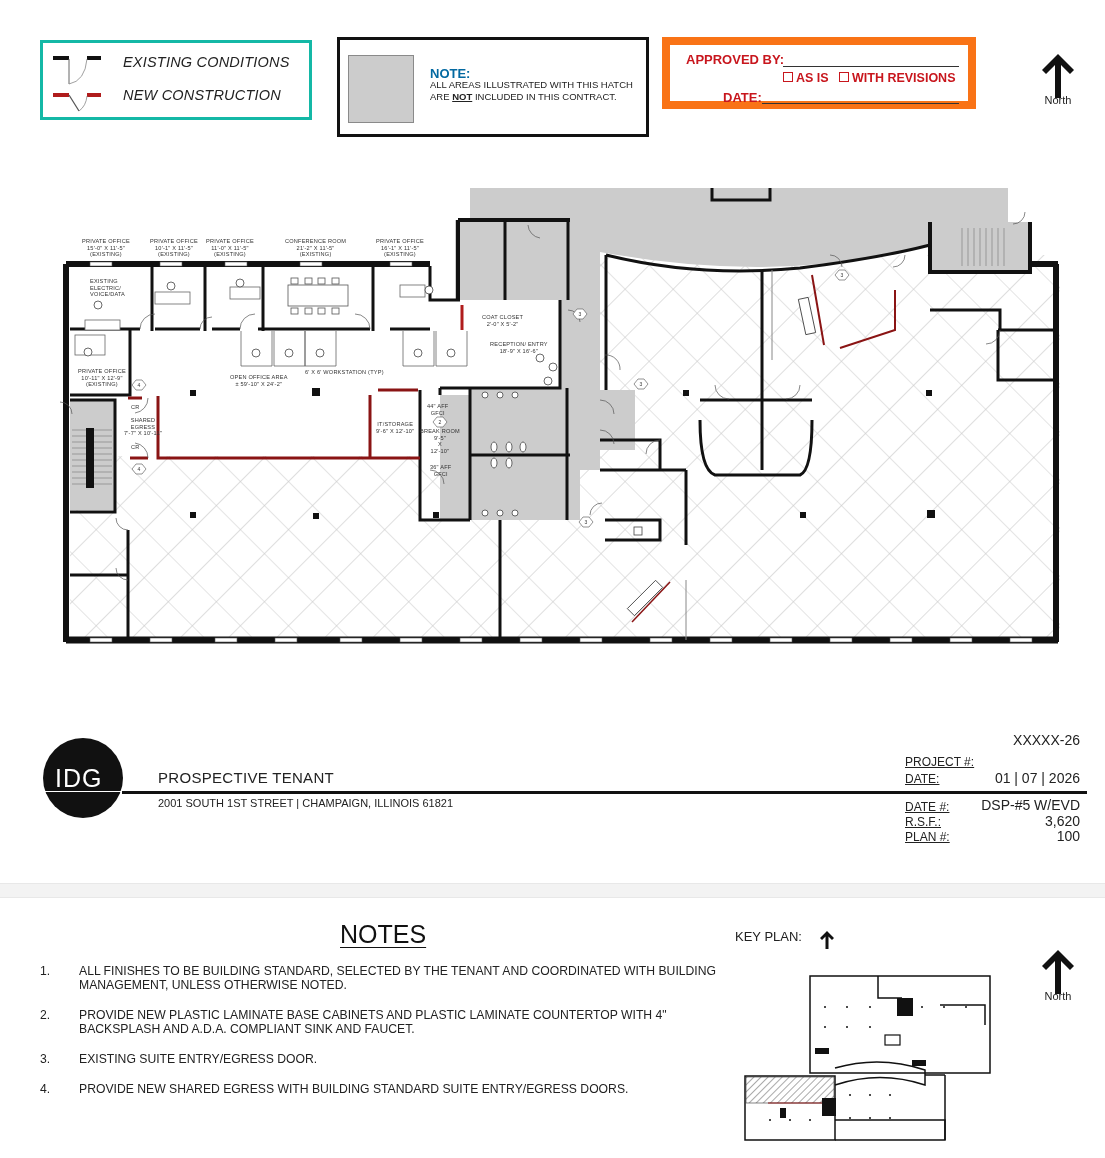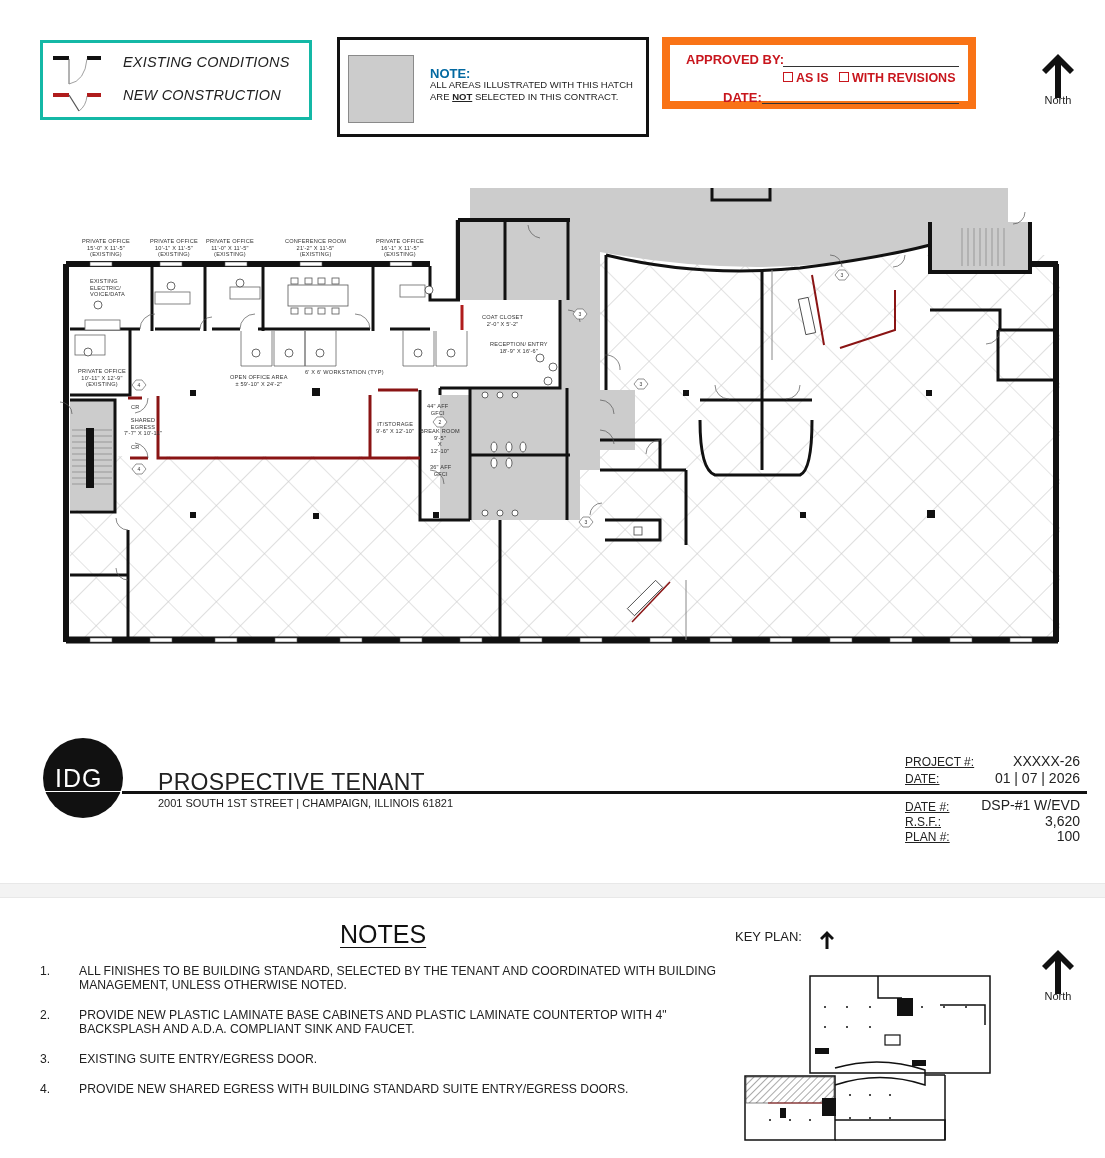--- a/index.html
+++ b/index.html
@@ -28,21 +28,21 @@
   .north-label { font-size: 11px; color:#222; text-align:center; }
 
   
   .plan { left: 0; top: 180px; width: 1105px; height: 480px; }
   .room-lbl { position:absolute; font-size: 5.6px; line-height: 6.6px; color:#333; text-align:center; white-space: pre; letter-spacing: 0.2px; }
 
   
   .logo { left: 43px; top: 738px; width: 80px; height: 80px; border-radius: 50%; background:#111; }
   .logo-text { position:absolute; left: 12px; top: 26px; font-size: 25px; color:#fff; letter-spacing: 1px; font-weight: 300; }
   .logo-line { position:absolute; left: 0; top: 53px; width: 80px; height: 1px; background:#fff; }
-  .tb-title { left: 158px; top: 769px; font-size: 23px; color:#222; letter-spacing: 0.3px; }
+  .tb-title { left: 158px; top: 769px; font-size: 15px; color:#222; letter-spacing: 0.3px; }
   .tb-rule { left: 122px; top: 791px; width: 965px; height: 3px; background:#111; }
   .tb-addr { left: 158px; top: 797px; font-size: 11px; color:#222; }
   .tb-kv { position:absolute; font-size: 12px; color:#222;text-decoration:underline; }
   .tb-val { position:absolute; font-size: 14px; color:#222; text-align:right; }
 
   .separator { left: 0; top: 883px; width: 1105px; height: 13px; background: #f3f3f3; border-top: 1px solid #e8e8e8; border-bottom: 1px solid #e8e8e8; }
 
   
   .notes-title { left: 340px; top: 920px; font-size: 25px; color:#111; text-decoration: underline; text-underline-offset: 4px; text-decoration-thickness: 1px; }
   .note-item { position:absolute; left: 40px; width: 680px; font-size: 12.2px; line-height: 14px; color:#222; }
@@ -69,21 +69,21 @@
   </svg>
   <div class="legend-row" style="top:11px">EXISTING CONDITIONS</div>
   <div class="legend-row" style="top:44px">NEW CONSTRUCTION</div>
 </div>
 
 <div class="abs note">
   <div class="abs note-swatch"></div>
   <div class="abs note-title">NOTE:</div>
   <div class="abs note-text">
     <div>ALL AREAS ILLUSTRATED WITH THIS HATCH</div>
-    <div><span>ARE </span><u>NOT</u><span> SELECTED IN THIS CONTRACT.</span></div>
+    <div><span>ARE </span><u>NOT</u><span> INCLUDED IN THIS CONTRACT.</span></div>
   </div>
 </div>
 
 <div class="abs approve">
   <div class="lbl" style="left:16px;top:7px">APPROVED BY:</div>
   <div class="line" style="left:113px;top:21px;width:176px"></div>
   <div class="lbl" style="left:113px;top:26px;font-size:12.5px"><span class="chk"></span><span>AS IS</span></div>
   <div class="lbl" style="left:169px;top:26px;font-size:12.5px"><span class="chk"></span><span>WITH REVISIONS</span></div>
   <div class="lbl" style="left:53px;top:45px">DATE:</div>
   <div class="line" style="left:92px;top:58px;width:197px"></div>
@@ -387,25 +387,25 @@
 
 <div class="abs logo">
   <div class="logo-text">IDG</div>
   <div class="logo-line"></div>
 </div>
 <div class="abs tb-title">PROSPECTIVE TENANT</div>
 <div class="abs tb-rule"></div>
 <div class="abs tb-addr">2001 SOUTH 1ST STREET | CHAMPAIGN, ILLINOIS 61821</div>
 
 <div class="tb-kv" style="left:905px;top:755px">PROJECT #:</div>
-<div class="tb-val" style="left:960px;top:753px;width:120px">XXXXX-26</div>
+<div class="tb-val" style="left:960px;top:732px;width:120px">XXXXX-26</div>
 <div class="tb-kv" style="left:905px;top:772px">DATE:</div>
 <div class="tb-val" style="left:960px;top:770px;width:120px">01 | 07 | 2026</div>
 <div class="tb-kv" style="left:905px;top:800px">DATE #:</div>
-<div class="tb-val" style="left:940px;top:797px;width:140px">DSP-#1 W/EVD</div>
+<div class="tb-val" style="left:940px;top:797px;width:140px">DSP-#5 W/EVD</div>
 <div class="tb-kv" style="left:905px;top:815px">R.S.F.:</div>
 <div class="tb-val" style="left:960px;top:813px;width:120px">3,620</div>
 <div class="tb-kv" style="left:905px;top:830px">PLAN #:</div>
 <div class="tb-val" style="left:960px;top:828px;width:120px">100</div>
 
 <div class="abs separator"></div>
 
 <div class="abs notes-title">NOTES</div>
 
 <div class="note-item" style="top:964px">

